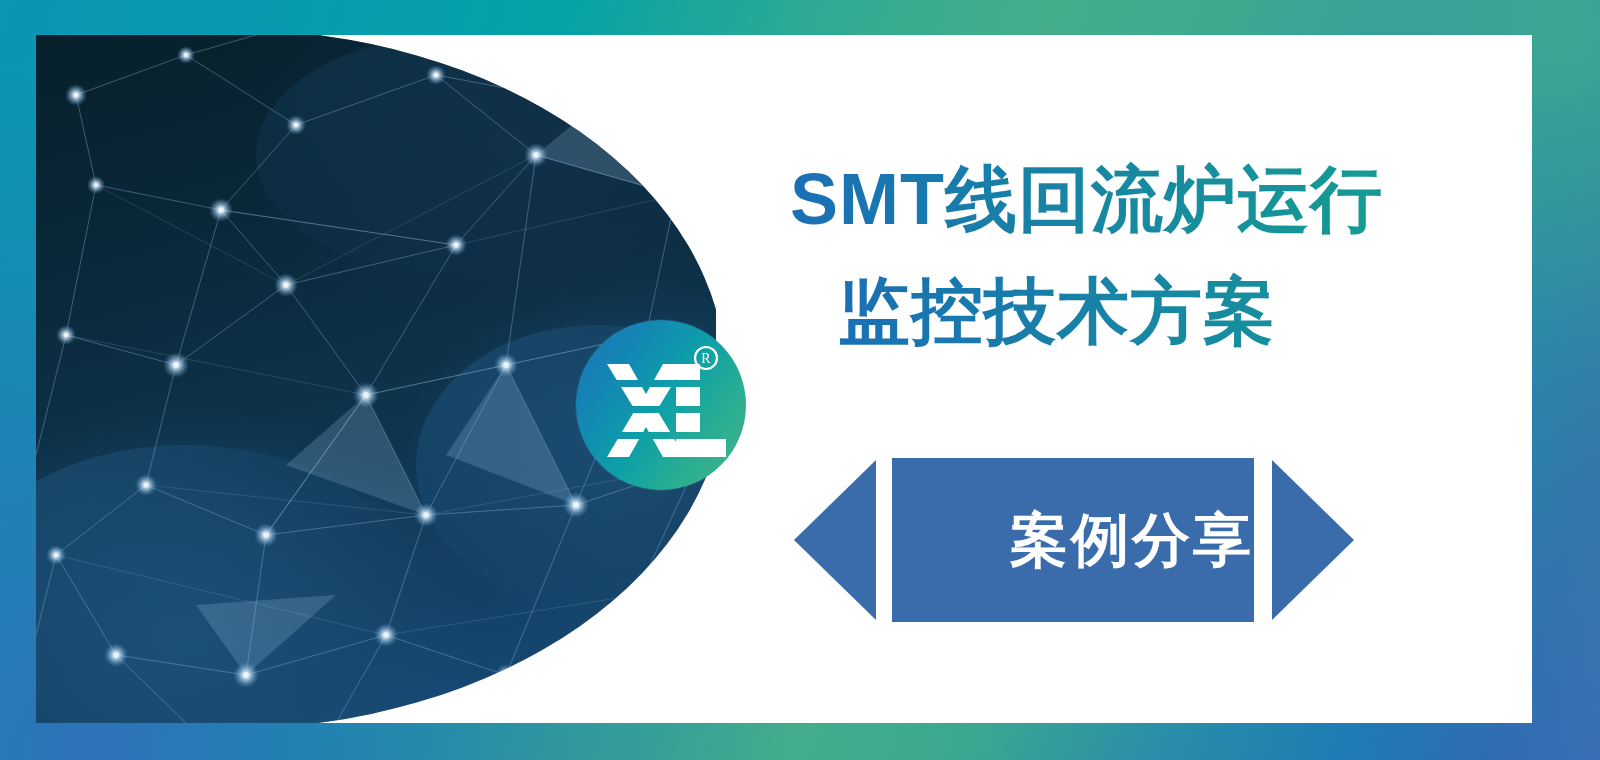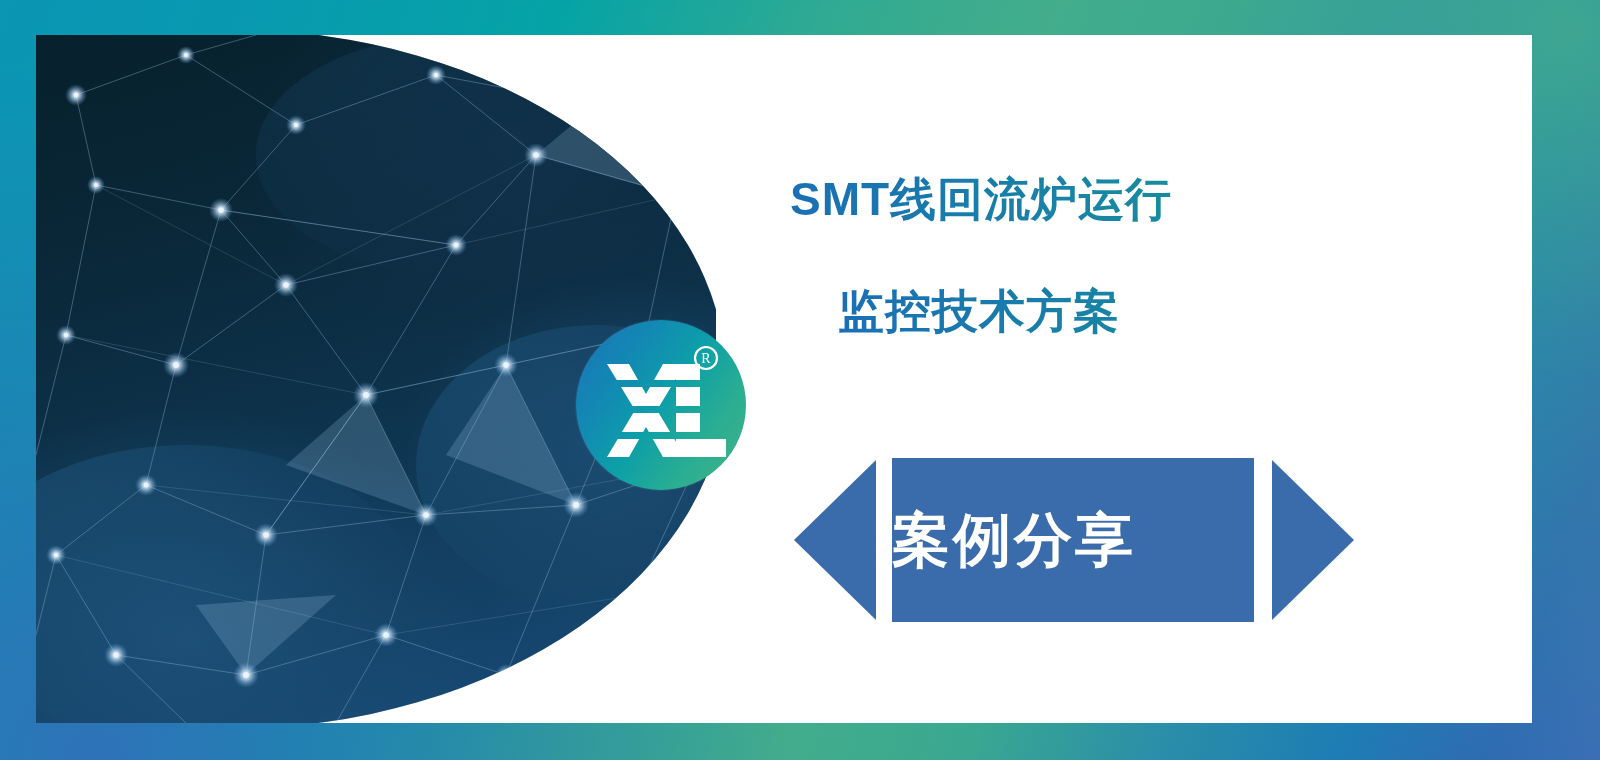--- a/index.html
+++ b/index.html
@@ -108,21 +108,21 @@
     height: 688px;
   }
 
   #title-block {
     position: absolute;
     left: 38px;
     top: 108px;
     width: 700px;
   }
   .title-line {
-    font-size: 46px;
+    font-size: 72px;
     font-weight: 700;
     line-height: 112px;
     letter-spacing: 1px;
     white-space: nowrap;
     background-image: linear-gradient(90deg,
         #1a6fb5 0%,
         #1377b2 14%,
         #0e86ab 34%,
         #0c93a2 56%,
         #109a96 76%,
@@ -155,21 +155,21 @@
   .arrow-right { left: 478px; border-left: 82px solid var(--badge-color, #3a6cab); }
   #badge-rect {
     position: absolute;
     left: 98px;
     top: 33px;
     width: 362px;
     height: 164px;
     background: var(--badge-color, #3a6cab);
     display: flex;
     align-items: center;
-    justify-content: flex-start;
+    justify-content: flex-end;
   }
   #badge-label {
     color: #ffffff;
     font-size: 58px;
     font-weight: 700;
     letter-spacing: 3px;
     line-height: 1;
     white-space: nowrap;
   }
 </style>

